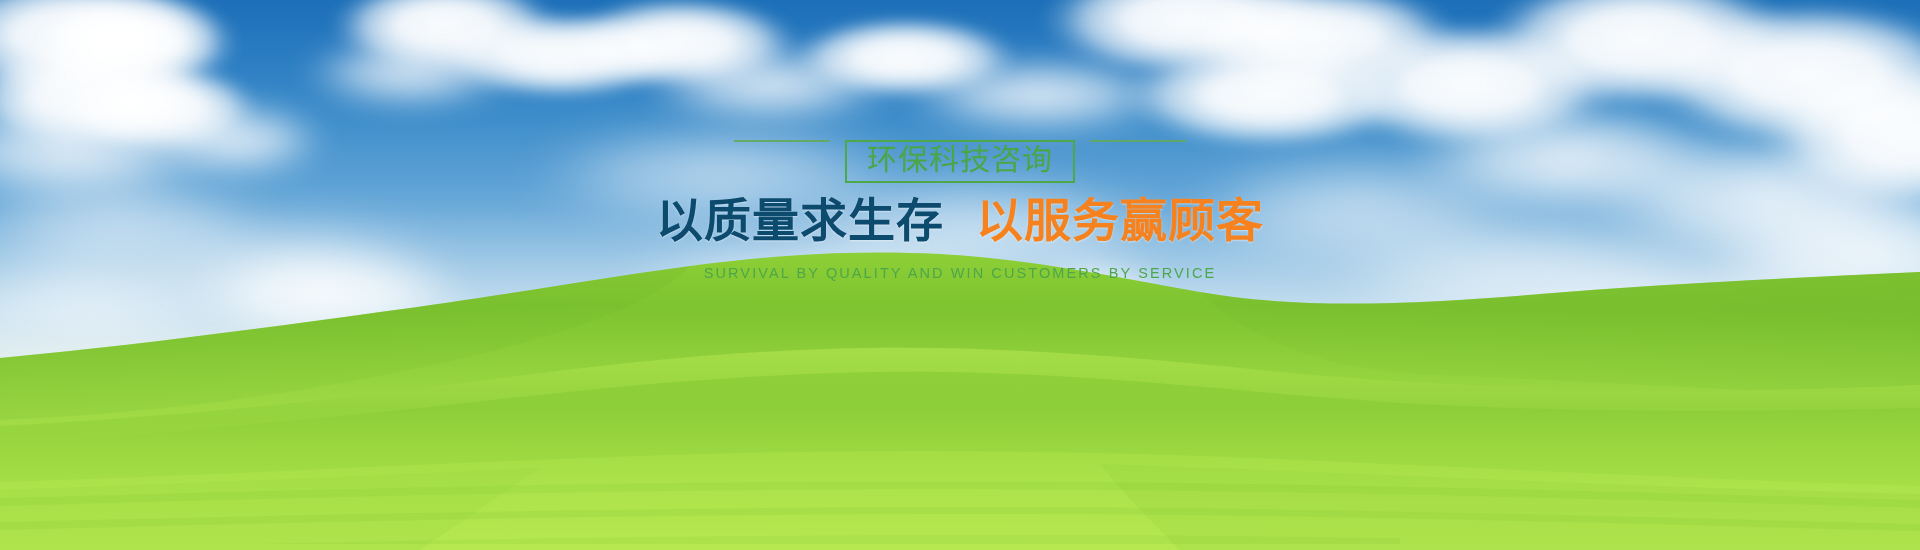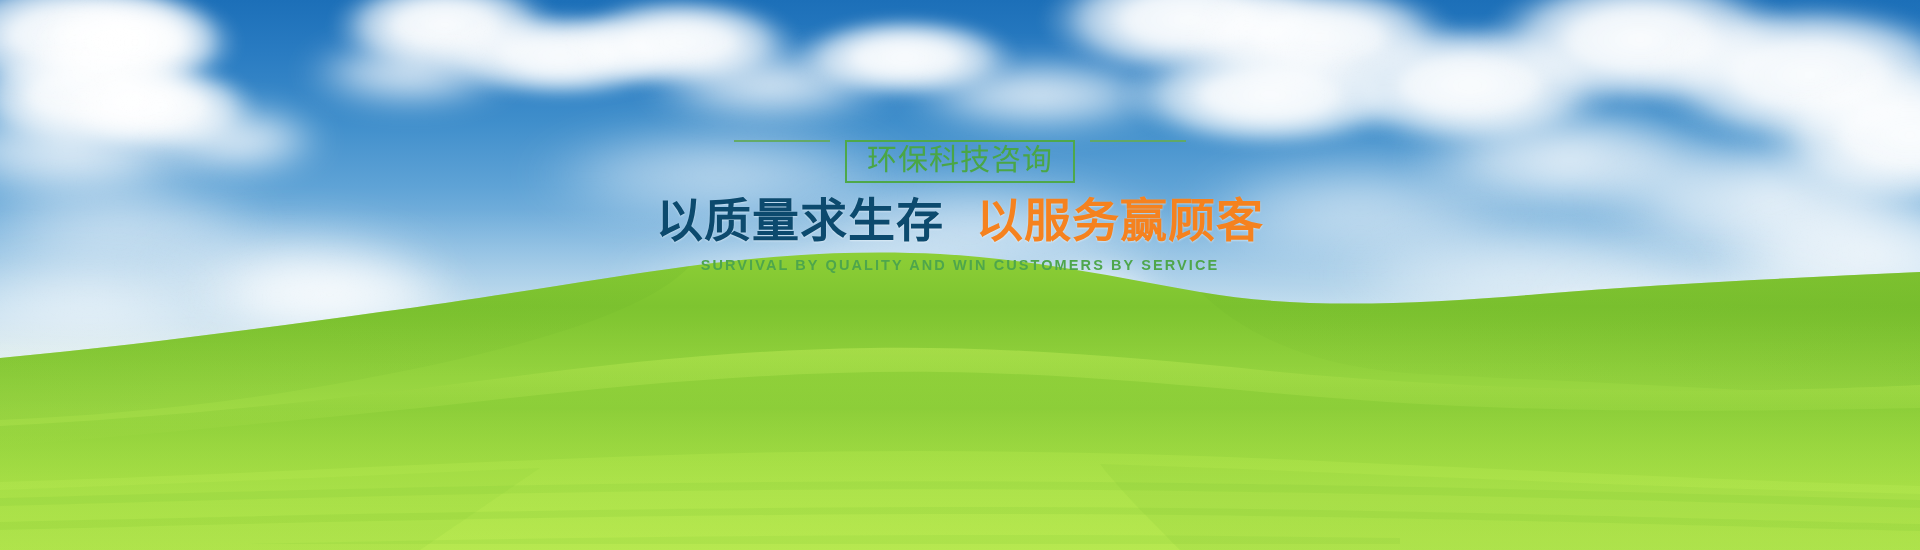--- a/index.html
+++ b/index.html
@@ -145,24 +145,24 @@
     font-size: 47px;
     line-height: 1.08;
     letter-spacing: 1px;
     white-space: nowrap;
     text-shadow: 0 1px 2px rgba(255,255,255,0.45);
   }
   .hl-green { color: #0c4a6e; }
   .hl-orange { color: #f5821f; margin-left: 32px; }
 
   .subline {
-    margin-top: 10px;
+    margin-top: 18px;
     font-family: "Liberation Sans", "DejaVu Sans", sans-serif;
     font-size: 14.5px;
-    font-weight: bold;
+    font-weight: normal;
     color: #4ea64c;
     letter-spacing: 2.1px;
     white-space: nowrap;
   }
 </style>
 </head>
 <body>
 
 <div class="banner">
 

